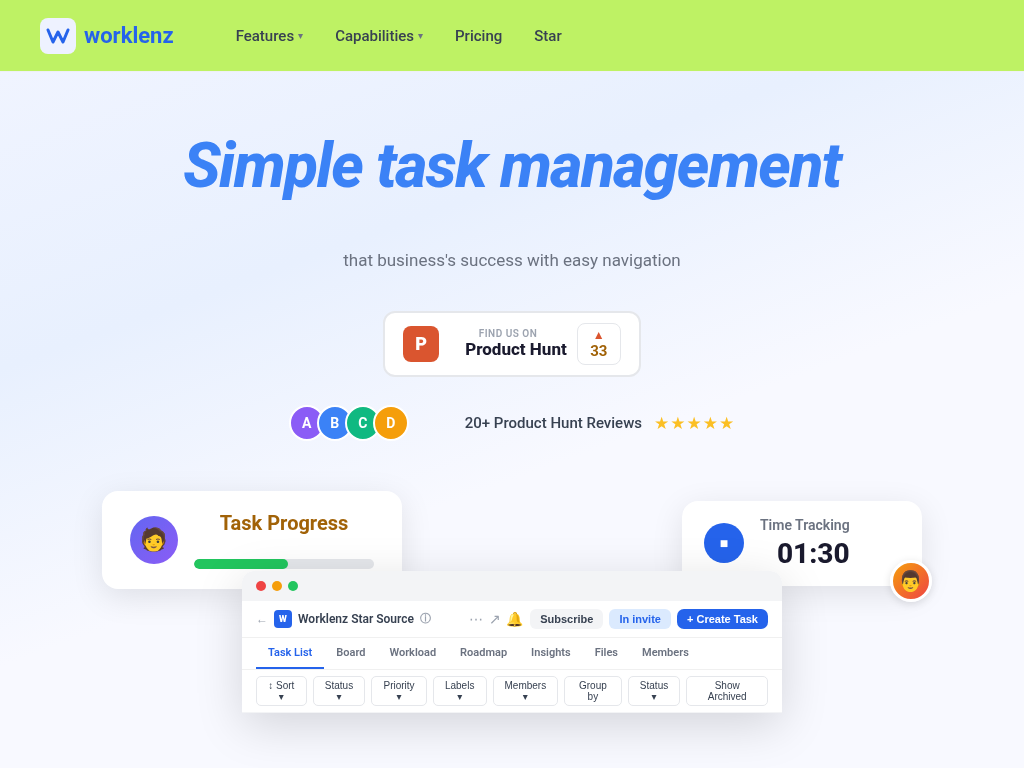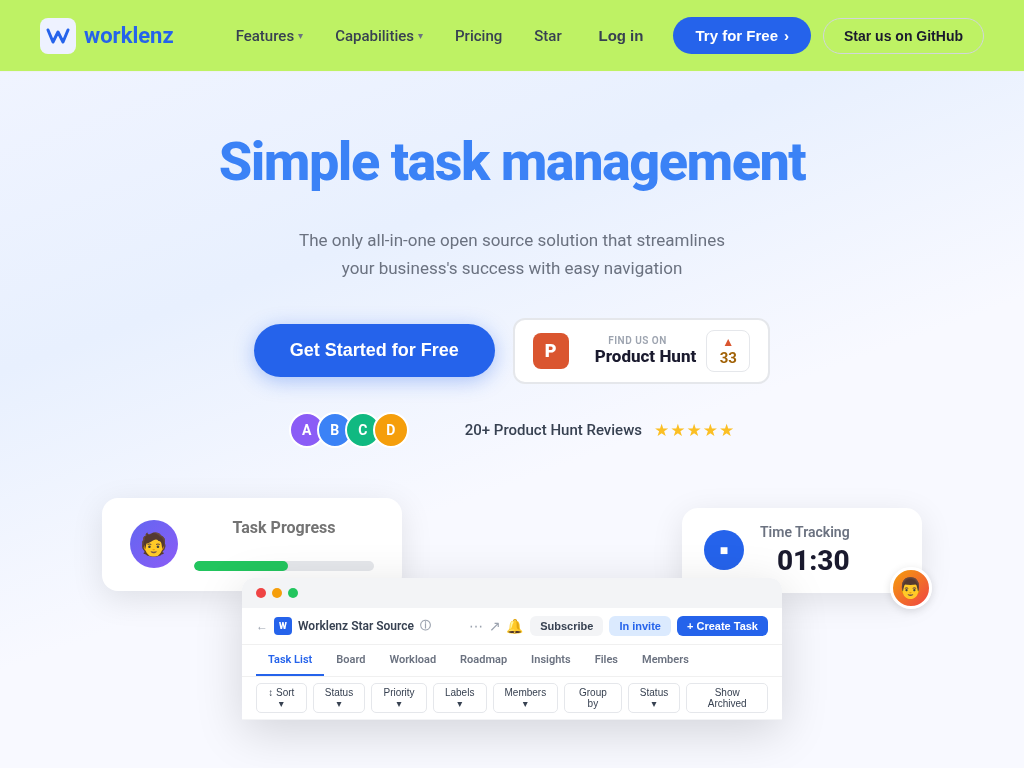--- a/index.html
+++ b/index.html
@@ -110,26 +110,27 @@
       background: linear-gradient(160deg, #f0f4ff 0%, #e8f0fe 30%, #f8f9ff 60%);
     }
     .hero-title-dark {
       font-size: 62px;
       font-weight: 800;
       color: #0f172a;
       line-height: 1.1;
       letter-spacing: -1.5px;
     }
     .hero-title-blue {
-      font-size: 54px;
+      font-size: 62px;
       font-weight: 800;
       color: #3b82f6;
       line-height: 1.1;
       letter-spacing: -1.5px;
-      margin-bottom: 36px;
+      margin-bottom: 20px;
+      font-style: italic;
     }
     .hero-subtitle {
       font-size: 17px;
       color: #6b7280;
       line-height: 1.6;
       max-width: 520px;
       margin-bottom: 36px;
     }
     .hero-cta-row {
       display: flex;
@@ -276,23 +277,23 @@
       height: 48px;
       border-radius: 50%;
       background: linear-gradient(135deg, #6366f1, #8b5cf6);
       display: flex;
       align-items: center;
       justify-content: center;
       font-size: 22px;
     }
     .task-info {}
     .task-title {
-      font-size: 16px;
+      font-size: 20px;
       font-weight: 700;
-      color: #737373;
+      color: #a16207;
       margin-bottom: 24px;
     }
     .progress-bar-bg {
       width: 180px;
       height: 10px;
       background: #e5e7eb;
       border-radius: 99px;
       overflow: hidden;
     }
     .progress-bar-fill {
@@ -418,21 +419,21 @@
     .action-btn-sm {
       padding: 4px 10px;
       border-radius: 6px;
       font-size: 11px;
       font-weight: 600;
       cursor: pointer;
       border: none;
     }
     .btn-subscribe { background: #f3f4f6; color: #374151; }
     .btn-invite { background: #dbeafe; color: #2563eb; }
-    .btn-create { background: #2563eb; color: white; }
+    .btn-create { background: #2563eb; color: white; border-radius: 7px; }
     .nav-tabs {
       display: flex;
       gap: 0;
       padding: 0 14px;
       border-bottom: 1px solid #f0f0f0;
     }
     .tab-item {
       padding: 8px 12px;
       font-size: 11px;
       font-weight: 600;
@@ -493,39 +494,30 @@
       <span>Capabilities</span>
       <span class="chevron">▾</span>
     </div>
     <div class="nav-item">
       <span>Pricing</span>
     </div>
     <div class="nav-item">
       <span>Star</span>
     </div>
   </div>
-  <div class="nav-right">
-    <button class="btn-login">Log in</button>
-    <button class="btn-try">
-      <span>Try for Free</span>
-      <span>›</span>
-    </button>
-    <button class="btn-github">Star us on GitHub</button>
-  </div>
 </nav>
 
 <section class="hero">
   <h1 class="hero-title-blue">Simple task management</h1>
   <p class="hero-subtitle">
-    <span>The only all-in-one open source solution that streamlines</span><br>
-    <span>your business's success with easy navigation</span>
+    <br>
+    <span>that business's success with easy navigation</span>
   </p>
 
   <div class="hero-cta-row">
-    <button class="btn-get-started">Get Started for Free</button>
     <div class="product-hunt-badge" style="position:relative;">
       <div class="ph-logo">P</div>
       <div class="ph-text">
         <div class="ph-find-us">FIND US ON</div>
         <div class="ph-product-hunt">Product Hunt</div>
       </div>
       <div class="ph-upvote">
         <span class="ph-arrow">▲</span>
         <span class="ph-count">33</span>
       </div>

